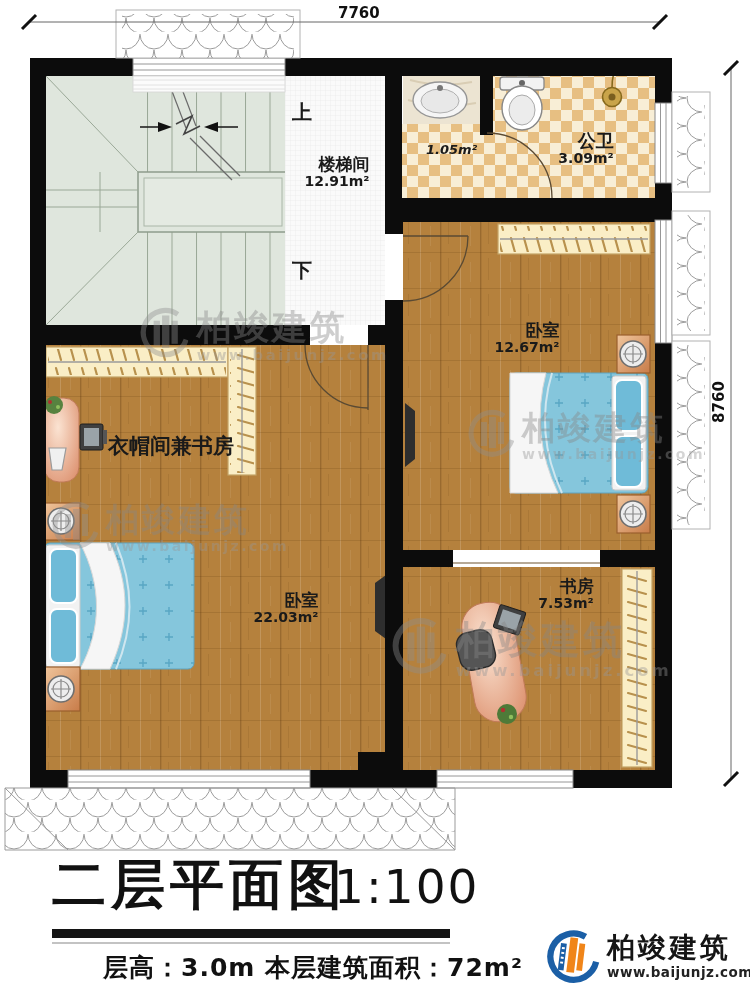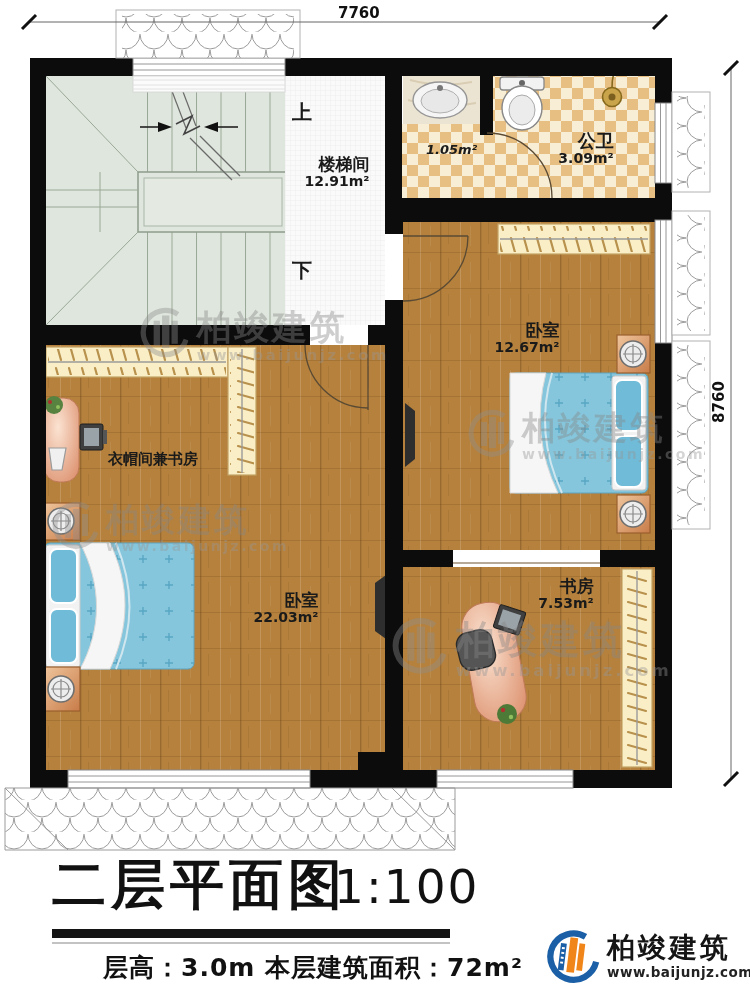--- a/index.html
+++ b/index.html
@@ -351,21 +351,21 @@
 <div class="room-label" style="left:586px;top:131px;">
   <span class="room-name" style="font-size:18px;">公卫</span>
   <span class="room-area">3.09m²</span>
 </div>
 
 <div class="room-label" style="left:527px;top:321px;">
   <span class="room-name">卧室</span>
   <span class="room-area">12.67m²</span>
 </div>
 
-<div class="lbl" style="left:108px;top:435px;font-size:15px;margin-top:16px;">衣帽间兼书房</div>
+<div class="lbl" style="left:108px;top:435px;font-size:21px;">衣帽间兼书房</div>
 
 <div class="room-label" style="left:286px;top:591px;">
   <span class="room-name">卧室</span>
   <span class="room-area">22.03m²</span>
 </div>
 
 <div class="room-label" style="left:566px;top:577px;">
   <span class="room-name">书房</span>
   <span class="room-area">7.53m²</span>
 </div>

